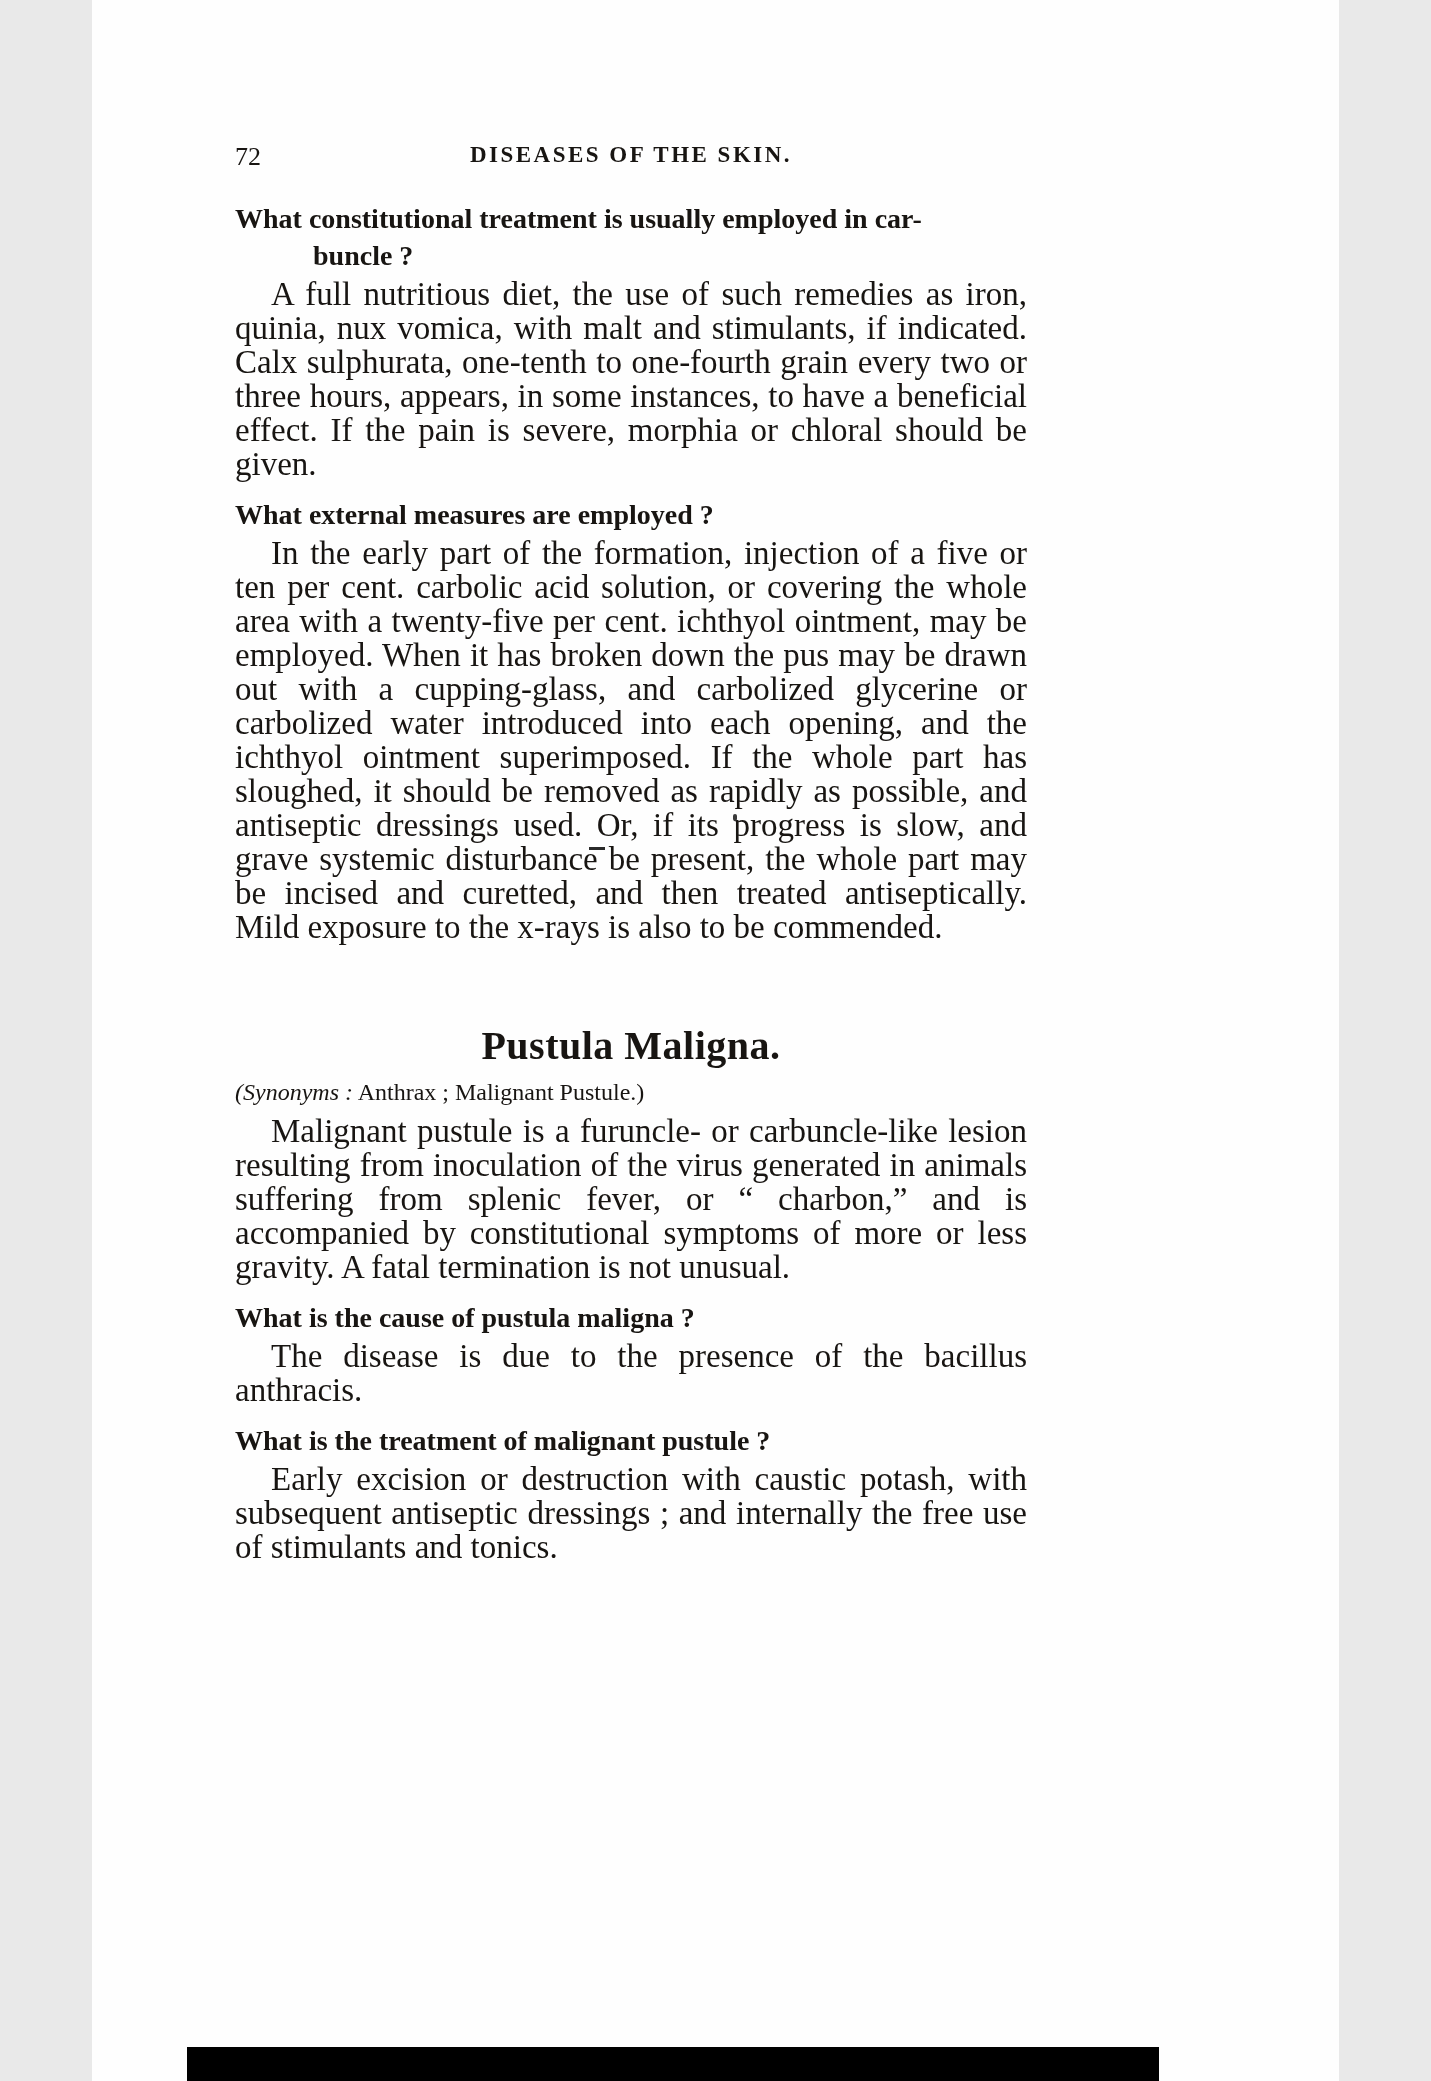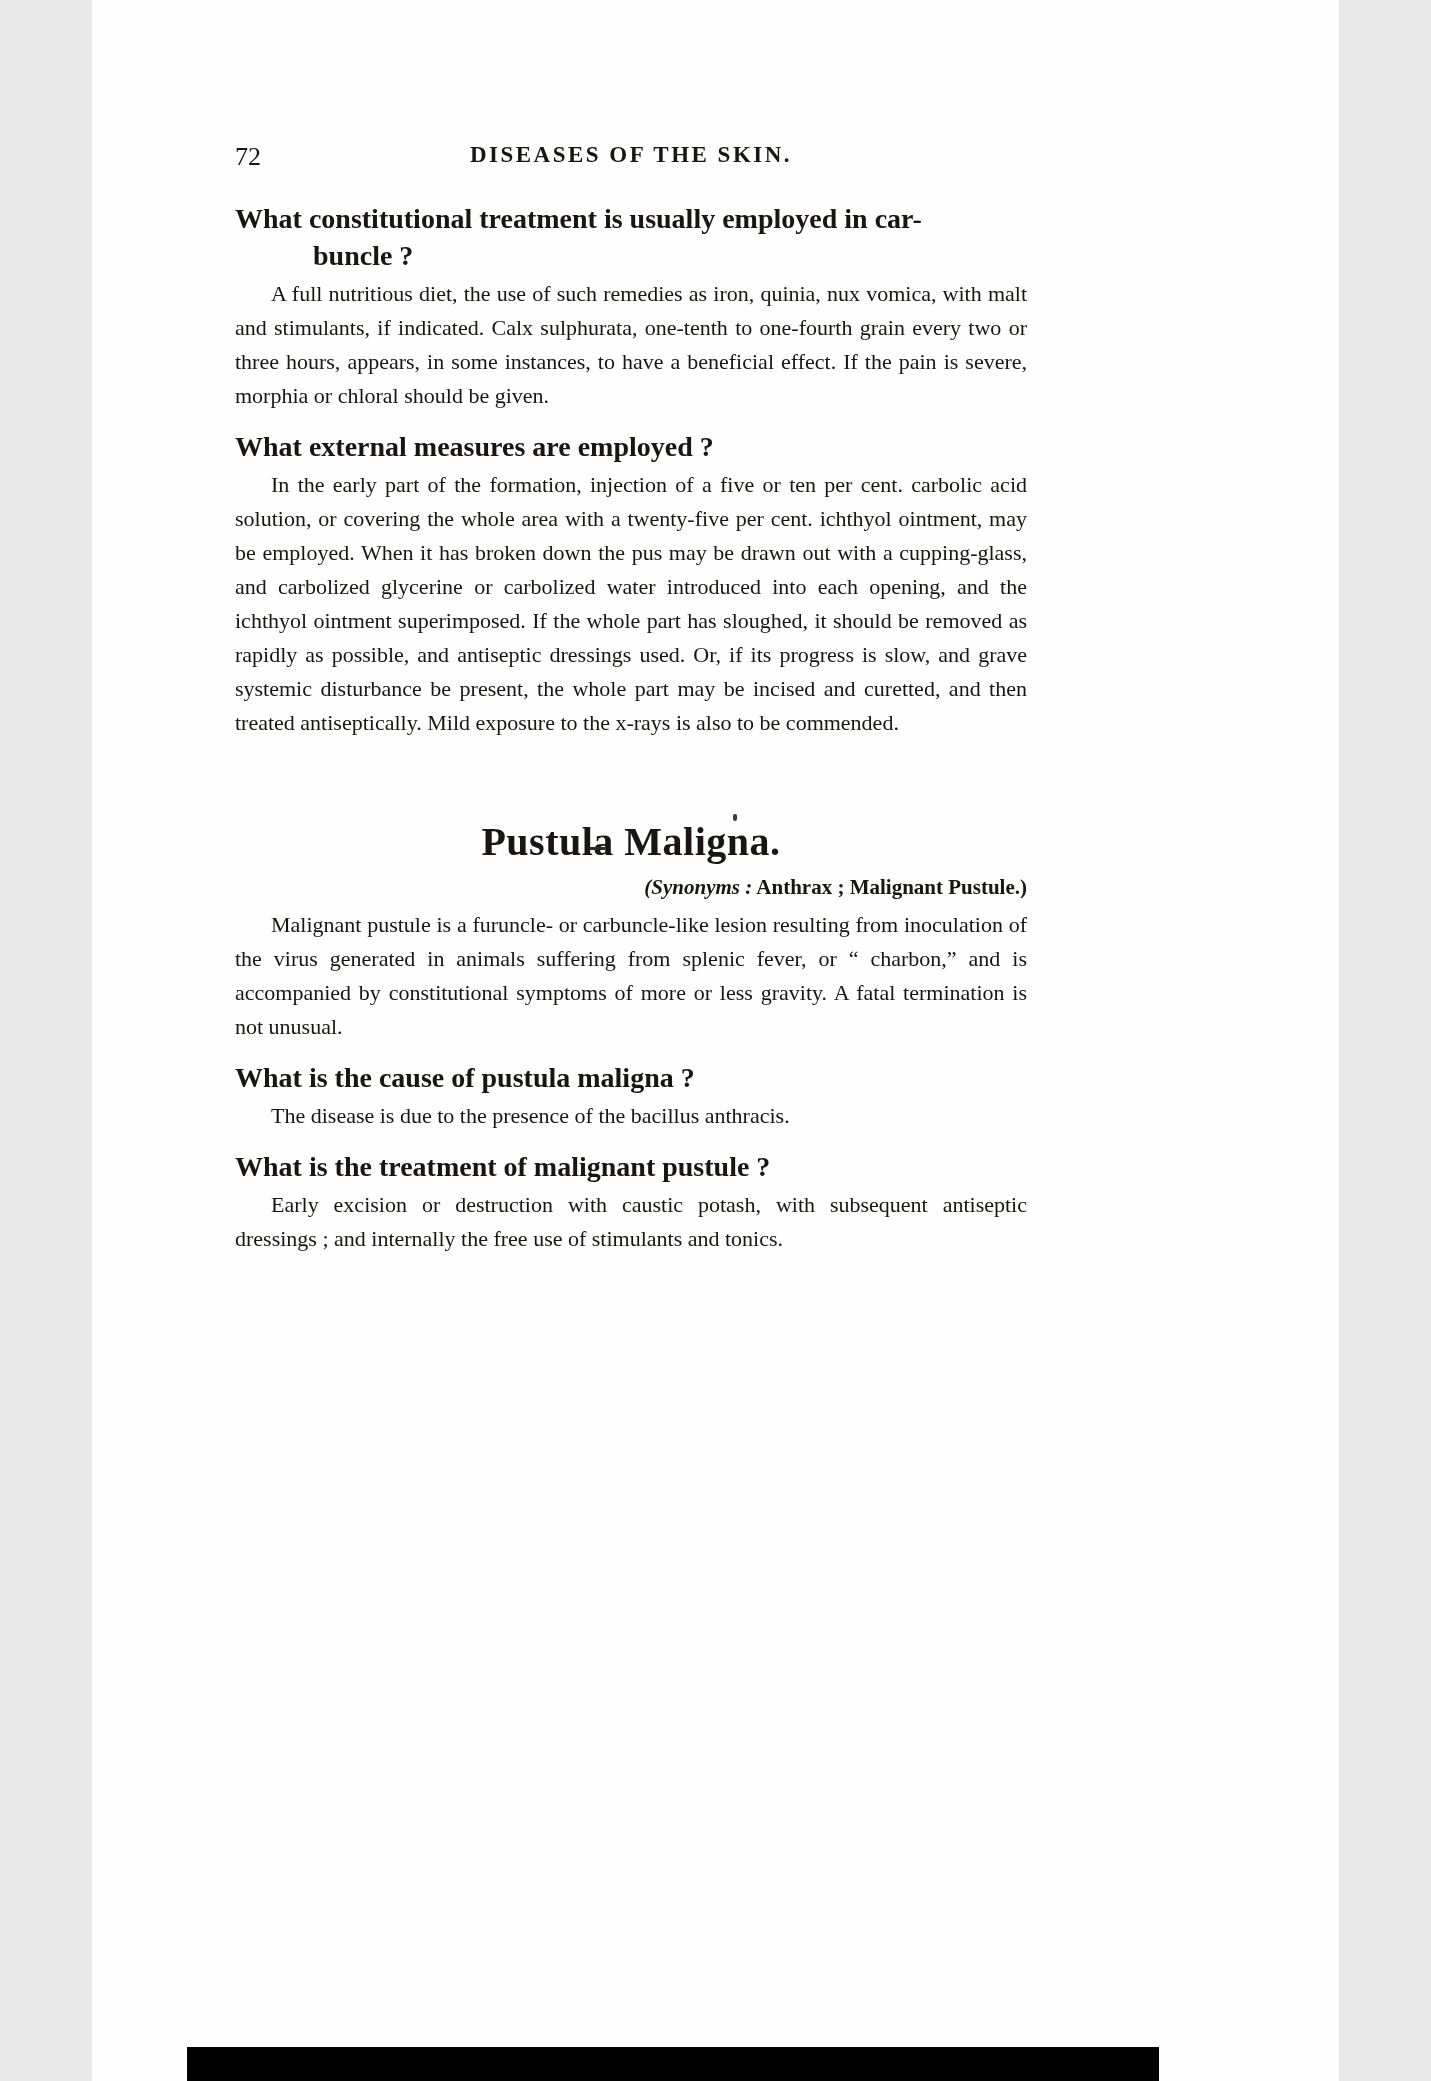--- a/index.html
+++ b/index.html
@@ -45,38 +45,37 @@
     font-size: 28px;
     font-weight: bold;
     line-height: 37px;
     margin: 15px 0 3px 0;
   }
   .q-heading .cont-line {
     display: block;
     padding-left: 78px;
   }
   .answer {
-    font-size: 22px;
+    font-size: 33px;
     line-height: 34px;
     text-align: justify;
     text-indent: 36px;
     margin: 0 0 4px 0;
   }
   .section-title {
     text-align: center;
     font-size: 40px;
     font-weight: bold;
     letter-spacing: 0.5px;
     margin: 78px 0 10px 0;
   }
   .synonyms {
-    text-align: right;
-    font-size: 21px;
+    text-align: left;
+    font-size: 24px;
     margin: 0 0 8px 0;
-    font-weight: bold;
   }
   .synonyms .ital {
     font-style: italic;
   }
   .scan-dash {
     position: absolute;
     left: 497px;
     top: 847px;
     width: 16px;
     height: 3px;

